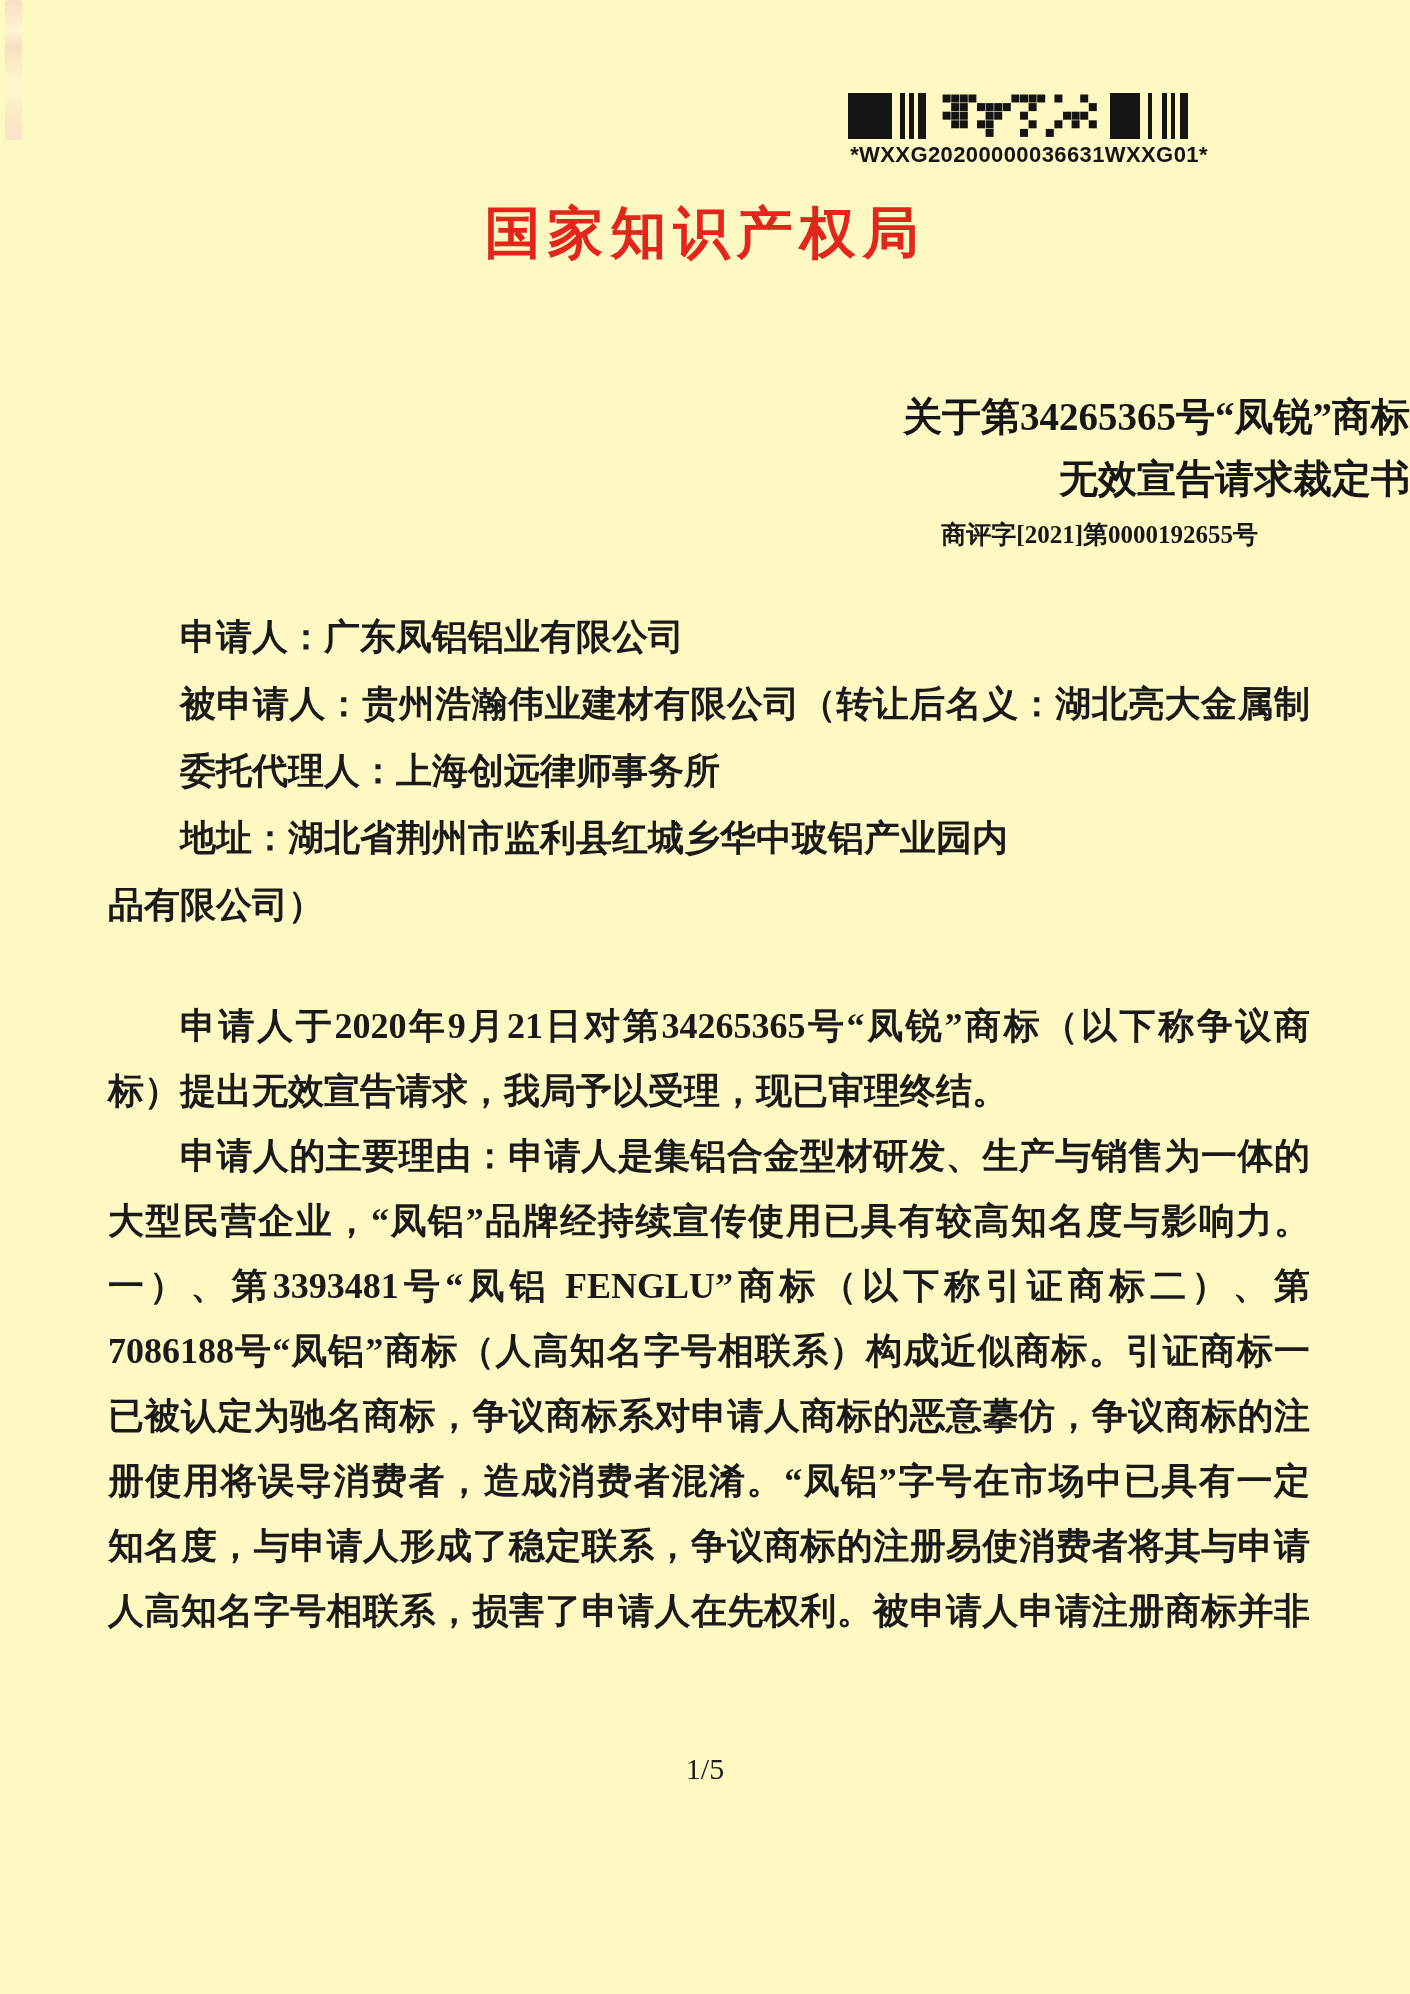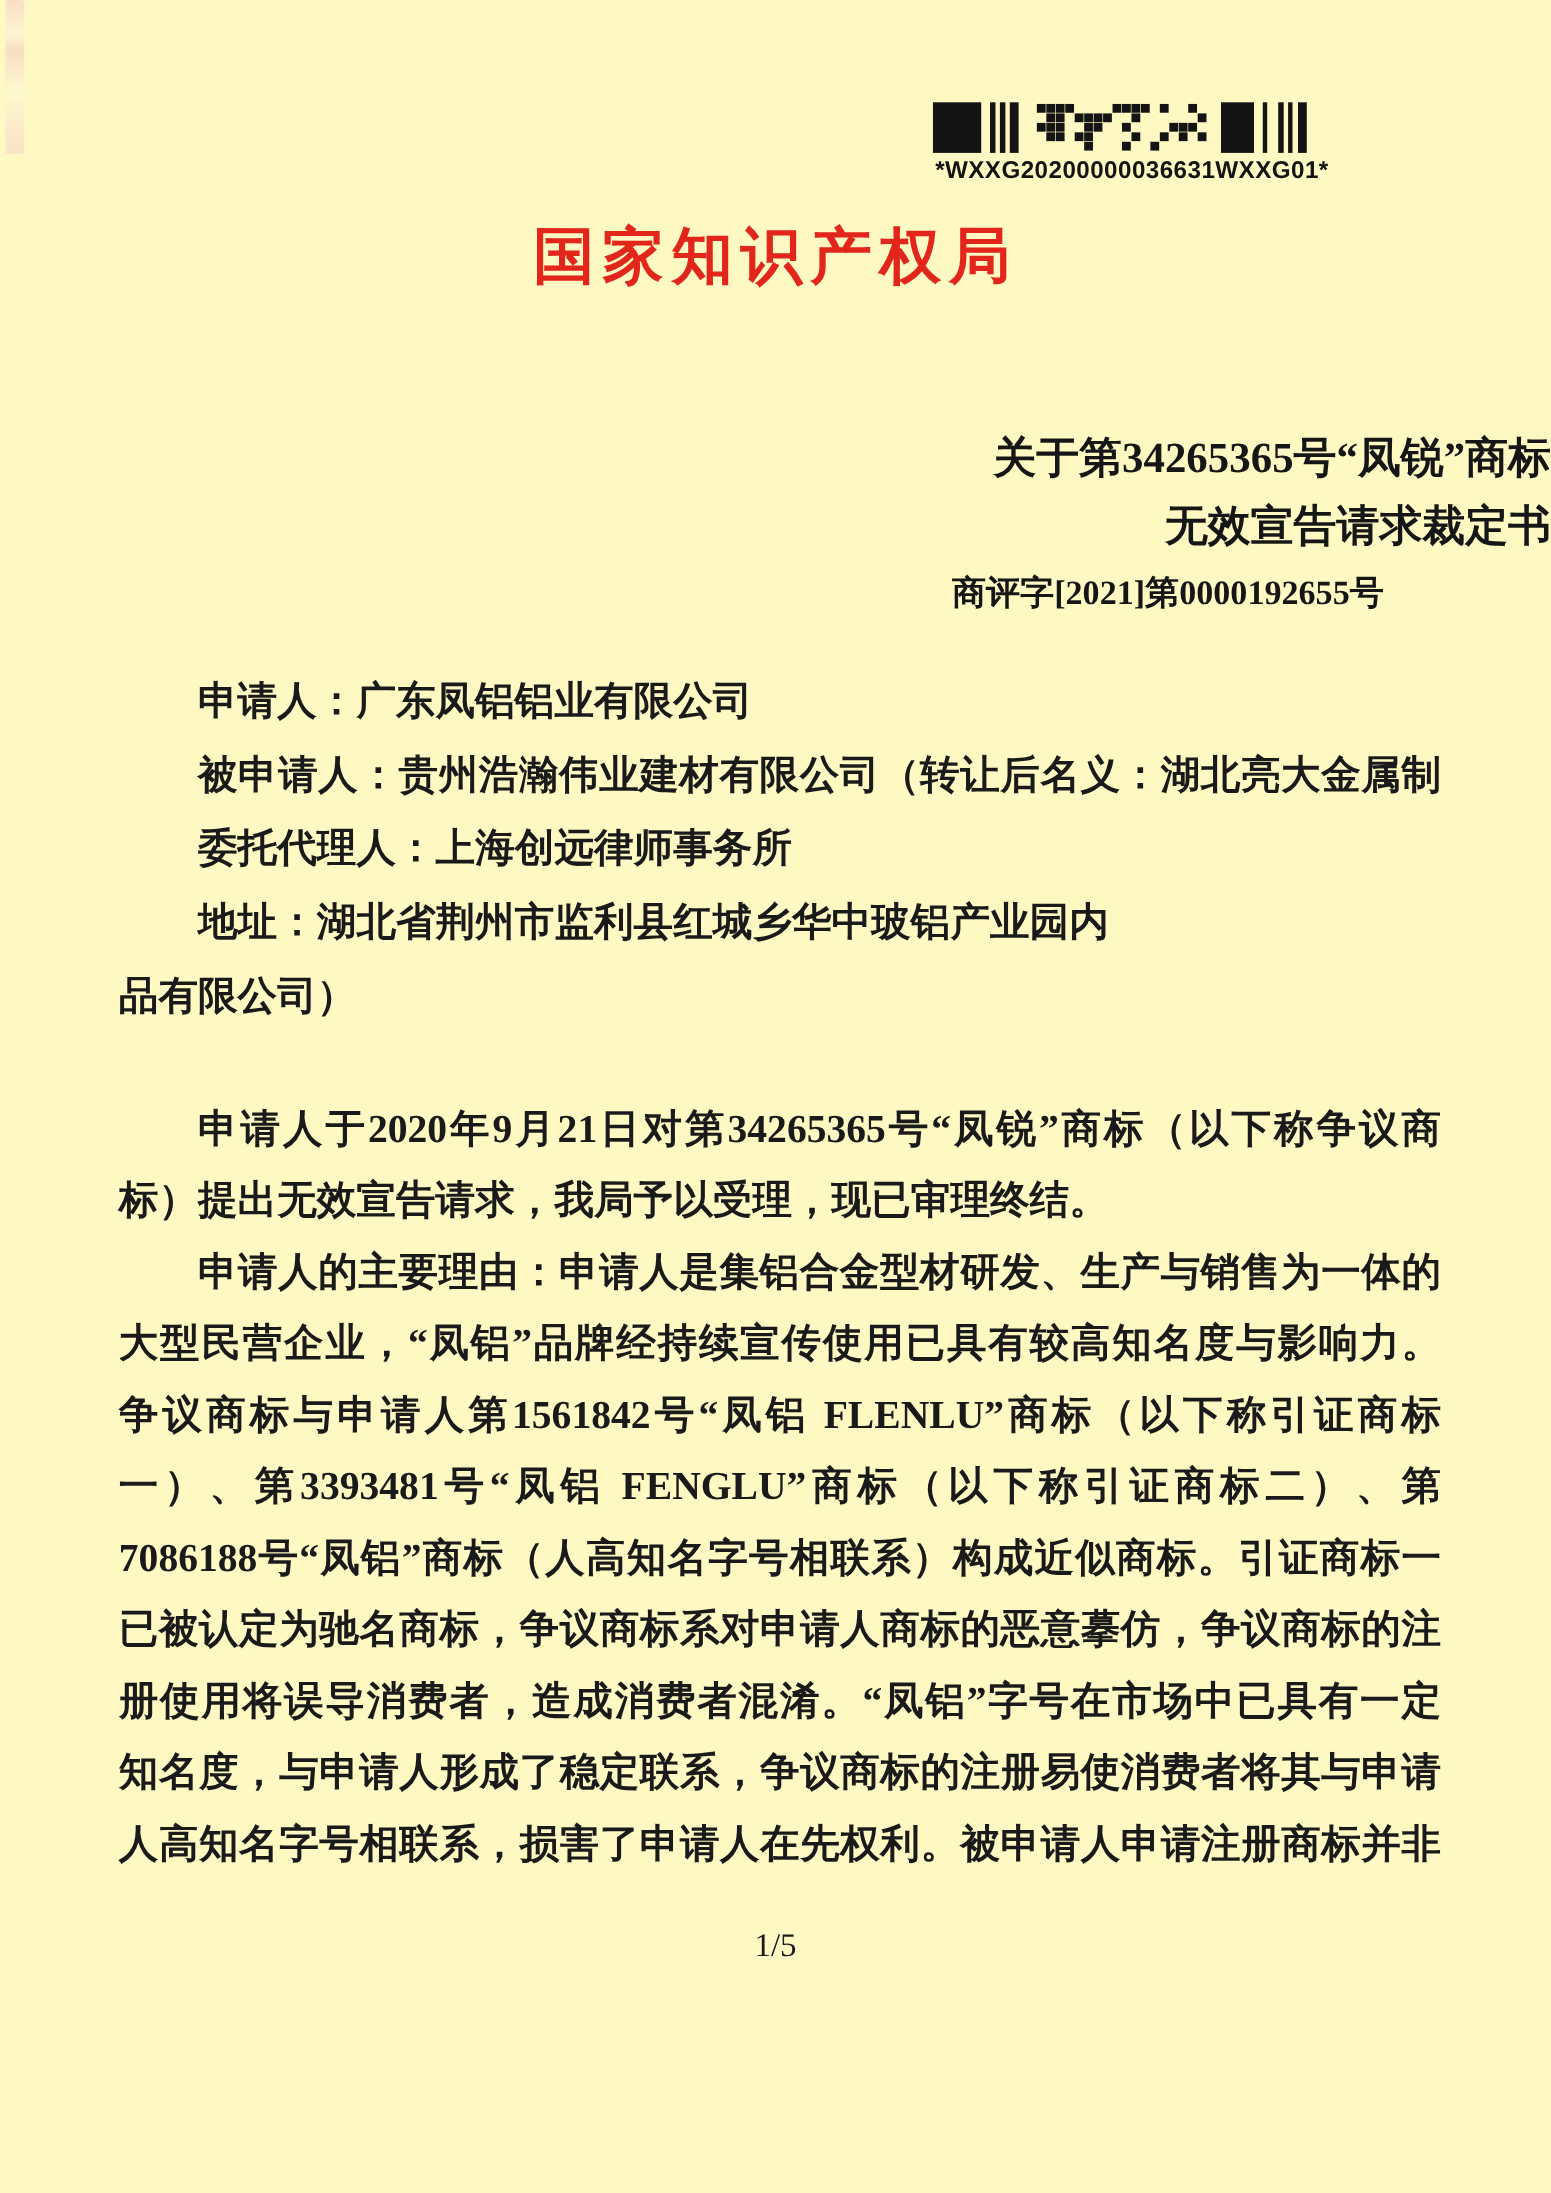--- a/index.html
+++ b/index.html
@@ -39,21 +39,21 @@
     color:#e2261b; white-space:nowrap;
   }
   .doc-title {
     position:absolute; top:386px; left:0; width:100%;
     text-align:right;
     font-size:39px; font-weight:bold; line-height:62px;
     color:#161616;
   }
   .doc-number {
     position:absolute; top:518px; right:152px;
-    font-size:31px; font-weight:600; color:#161616;
+    font-size:25px; font-weight:600; color:#161616;
     white-space:nowrap;
   }
   .party-block {
     position:absolute; left:108px; top:604px; width:1202px;
   }
   .main-block {
     position:absolute; left:108px; top:994px; width:1202px;
   }
   .line {
     font-size:36px; font-weight:600; color:#1a1a1a;
@@ -145,21 +145,20 @@
       <div class="line indent">委托代理人：上海创远律师事务所</div>
       <div class="line indent">地址：湖北省荆州市监利县红城乡华中玻铝产业园内</div>
       <div class="line">品有限公司）</div>
     </div>
 
   <div class="main-block" id="main-block">
       <div class="line fill indent">申请人于2020年9月21日对第34265365号“凤锐”商标（以下称争议商</div>
       <div class="line">标）提出无效宣告请求，我局予以受理，现已审理终结。</div>
       <div class="line fill indent">申请人的主要理由：申请人是集铝合金型材研发、生产与销售为一体的</div>
       <div class="line fill">大型民营企业，“凤铝”品牌经持续宣传使用已具有较高知名度与影响力。</div>
-      <div class="line fill">争议商标与申请人第1561842号“凤铝 FLENLU”商标（以下称引证商标</div>
       <div class="line fill">一）、第3393481号“凤铝 FENGLU”商标（以下称引证商标二）、第</div>
       <div class="line fill">7086188号“凤铝”商标（人高知名字号相联系）构成近似商标。引证商标一</div>
       <div class="line fill">已被认定为驰名商标，争议商标系对申请人商标的恶意摹仿，争议商标的注</div>
       <div class="line fill">册使用将误导消费者，造成消费者混淆。“凤铝”字号在市场中已具有一定</div>
       <div class="line fill">知名度，与申请人形成了稳定联系，争议商标的注册易使消费者将其与申请</div>
       <div class="line fill">人高知名字号相联系，损害了申请人在先权利。被申请人申请注册商标并非</div>
     </div>
 
   <div class="page-number">1/5</div>
 

